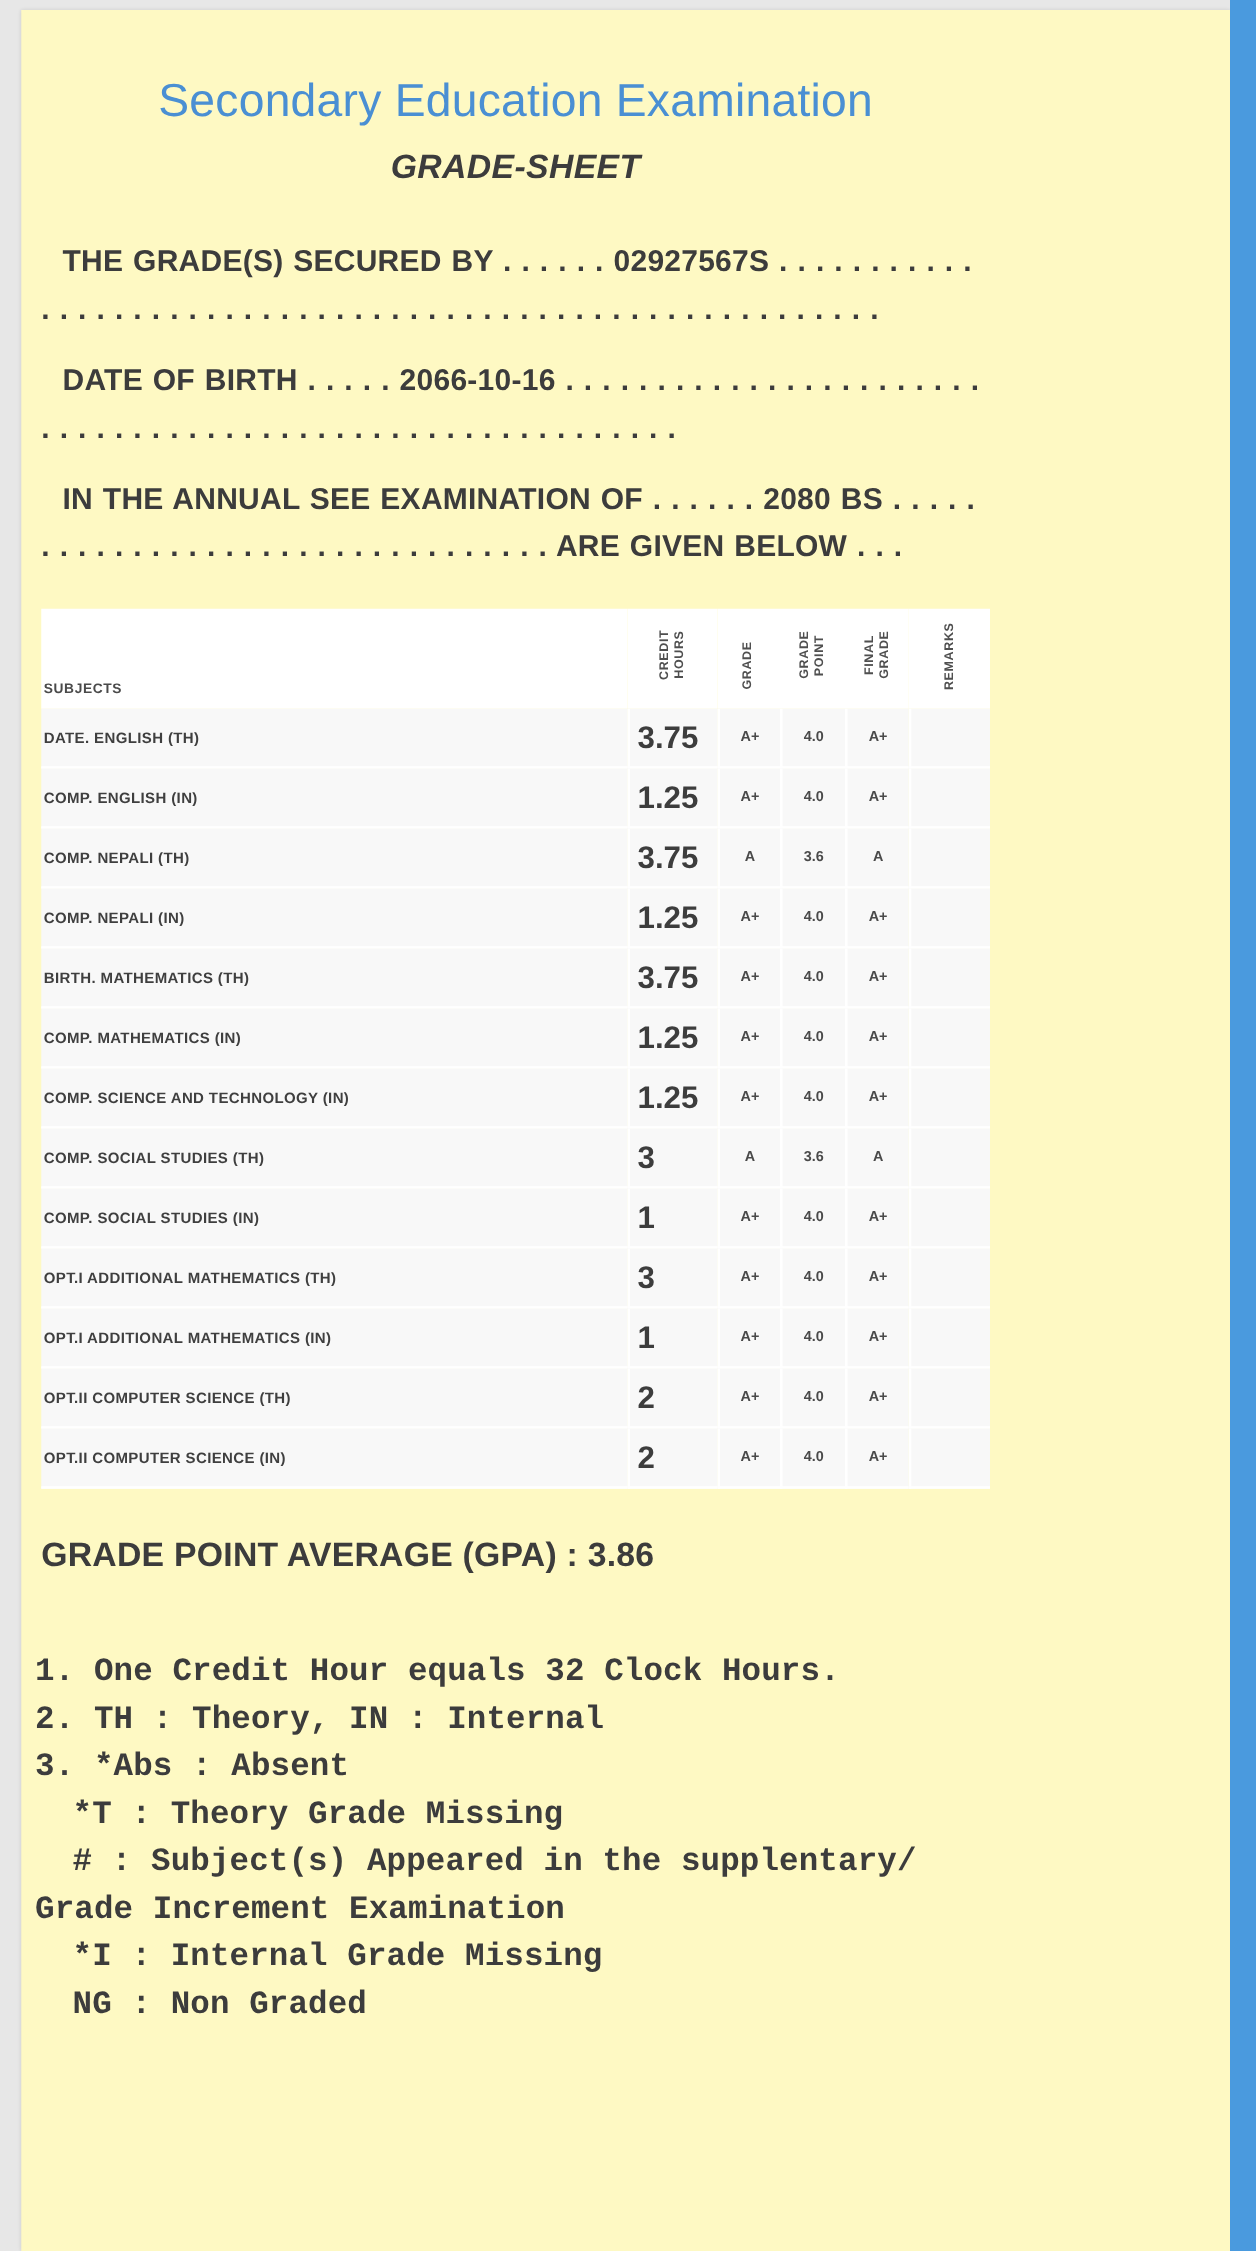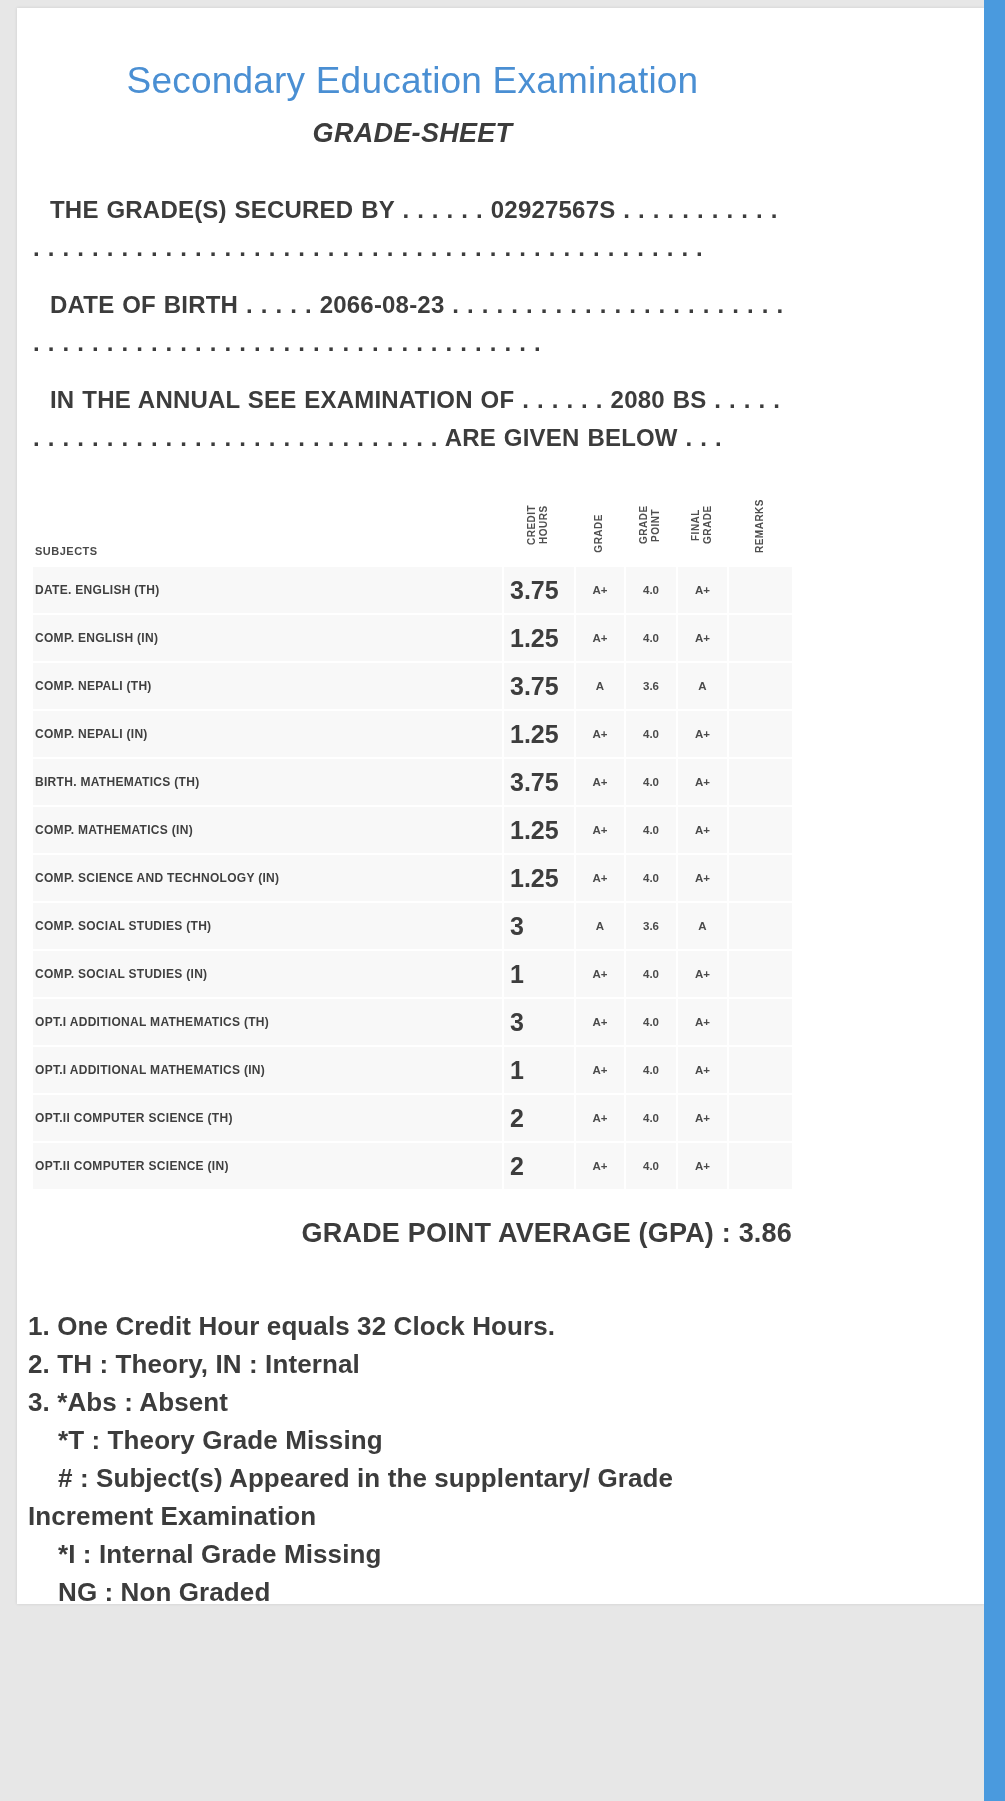--- a/index.html
+++ b/index.html
@@ -9,22 +9,22 @@
     background: #e7e7e7;
     font-family: "Liberation Sans", "DejaVu Sans", sans-serif;
     position: relative;
     overflow: hidden;
   }
   .card {
     position: absolute;
     left: 17px;
     top: 8px;
     width: 967px;
-    height: 1596px;
-    background: #ffffff;
+    height: 1793px;
+    background: #fef9c3;
     box-shadow: 0 0 3px rgba(0,0,0,0.12);
   }
   .content { padding: 52px 192px 0 16px; }
 
   .title {
     font-size: 37px;
     font-weight: 400;
     color: var(--accent-blue, #4a90d5);
     text-align: center;
     margin: 0 0 16px 0;
@@ -115,29 +115,29 @@
   }
   .td-grade {
     font-size: 11.5px;
     font-weight: 700;
     color: #4a4a4a;
     text-align: center;
   }
   .td-remarks { text-align: center; font-size: 11.5px; font-weight: 700; color: #4a4a4a; }
 
   .gpa {
-    margin-top: 27px;
-    text-align: right;
+    margin-top: 38px;
+    text-align: left;
     font-size: 27px;
     font-weight: 700;
     color: #3c3c3c;
     letter-spacing: 0.2px;
   }
 
-  .notes { margin: 58px 0 0 -5px; }
+  .notes { margin: 58px 0 0 -5px; font-family: Liberation Mono, monospace; }
   .note-line {
     font-size: 26px;
     font-weight: 700;
     color: #3c3c3c;
     line-height: 38px;
     letter-spacing: 0.1px;
   }
   .note-line.indented { text-indent: 30px; }
 
   .scrollbar {
@@ -152,21 +152,21 @@
 </head>
 <body>
 
 <div class="card">
   <div class="content">
 
     <h1 class="title">Secondary Education Examination</h1>
     <h2 class="subtitle">GRADE-SHEET</h2>
 
     <p class="statement">THE GRADE(S) SECURED BY . . . . . . 02927567S . . . . . . . . . . . . . . . . . . . . . . . . . . . . . . . . . . . . . . . . . . . . . . . . . . . . . . . . .</p>
-    <p class="statement">DATE OF BIRTH . . . . . 2066-08-23 . . . . . . . . . . . . . . . . . . . . . . . . . . . . . . . . . . . . . . . . . . . . . . . . . . . . . . . . . .</p>
+    <p class="statement">DATE OF BIRTH . . . . . 2066-10-16 . . . . . . . . . . . . . . . . . . . . . . . . . . . . . . . . . . . . . . . . . . . . . . . . . . . . . . . . . .</p>
     <p class="statement last">IN THE ANNUAL SEE EXAMINATION OF . . . . . . 2080 BS . . . . . . . . . . . . . . . . . . . . . . . . . . . . . . . . . ARE GIVEN BELOW . . .</p>
 
     <table class="grades">
       <colgroup>
         <col class="c-subject">
         <col class="c-credit">
         <col class="c-grade">
         <col class="c-gpoint">
         <col class="c-final">
         <col class="c-remarks">

